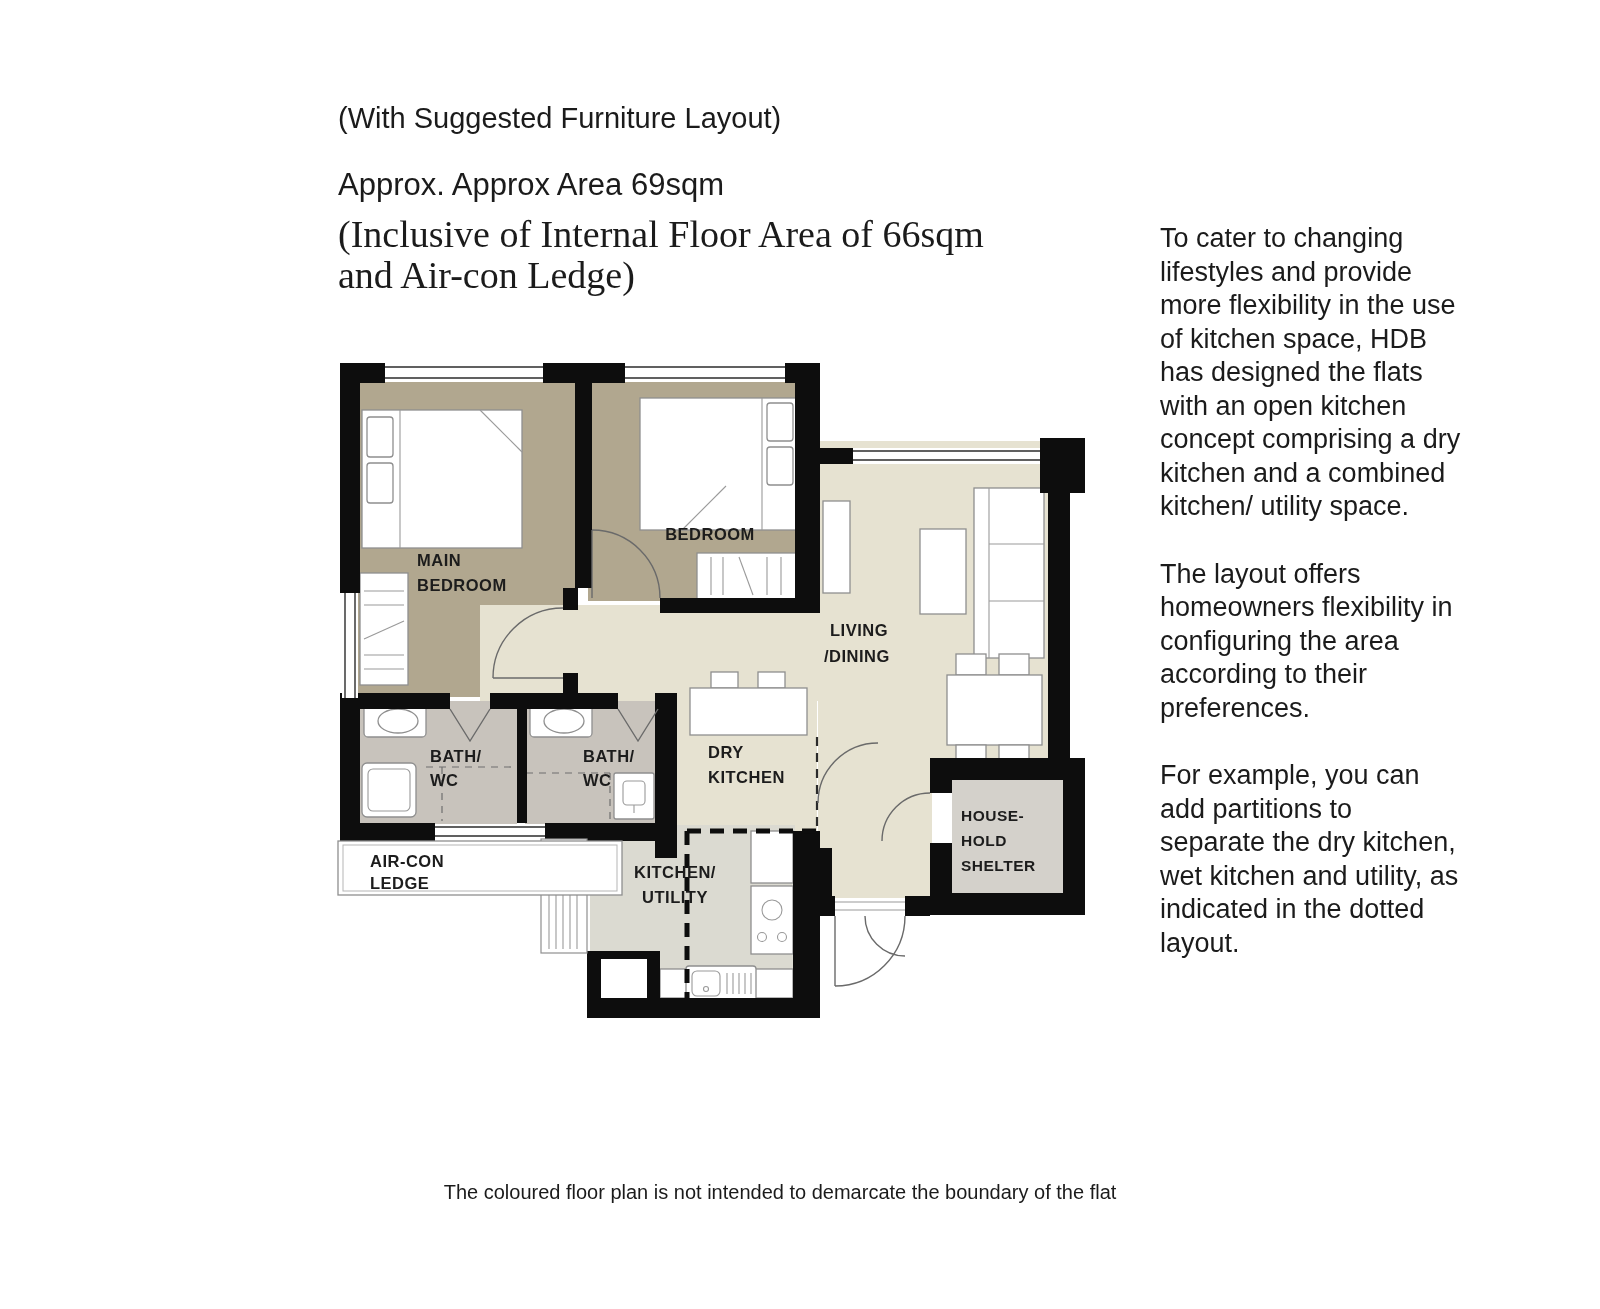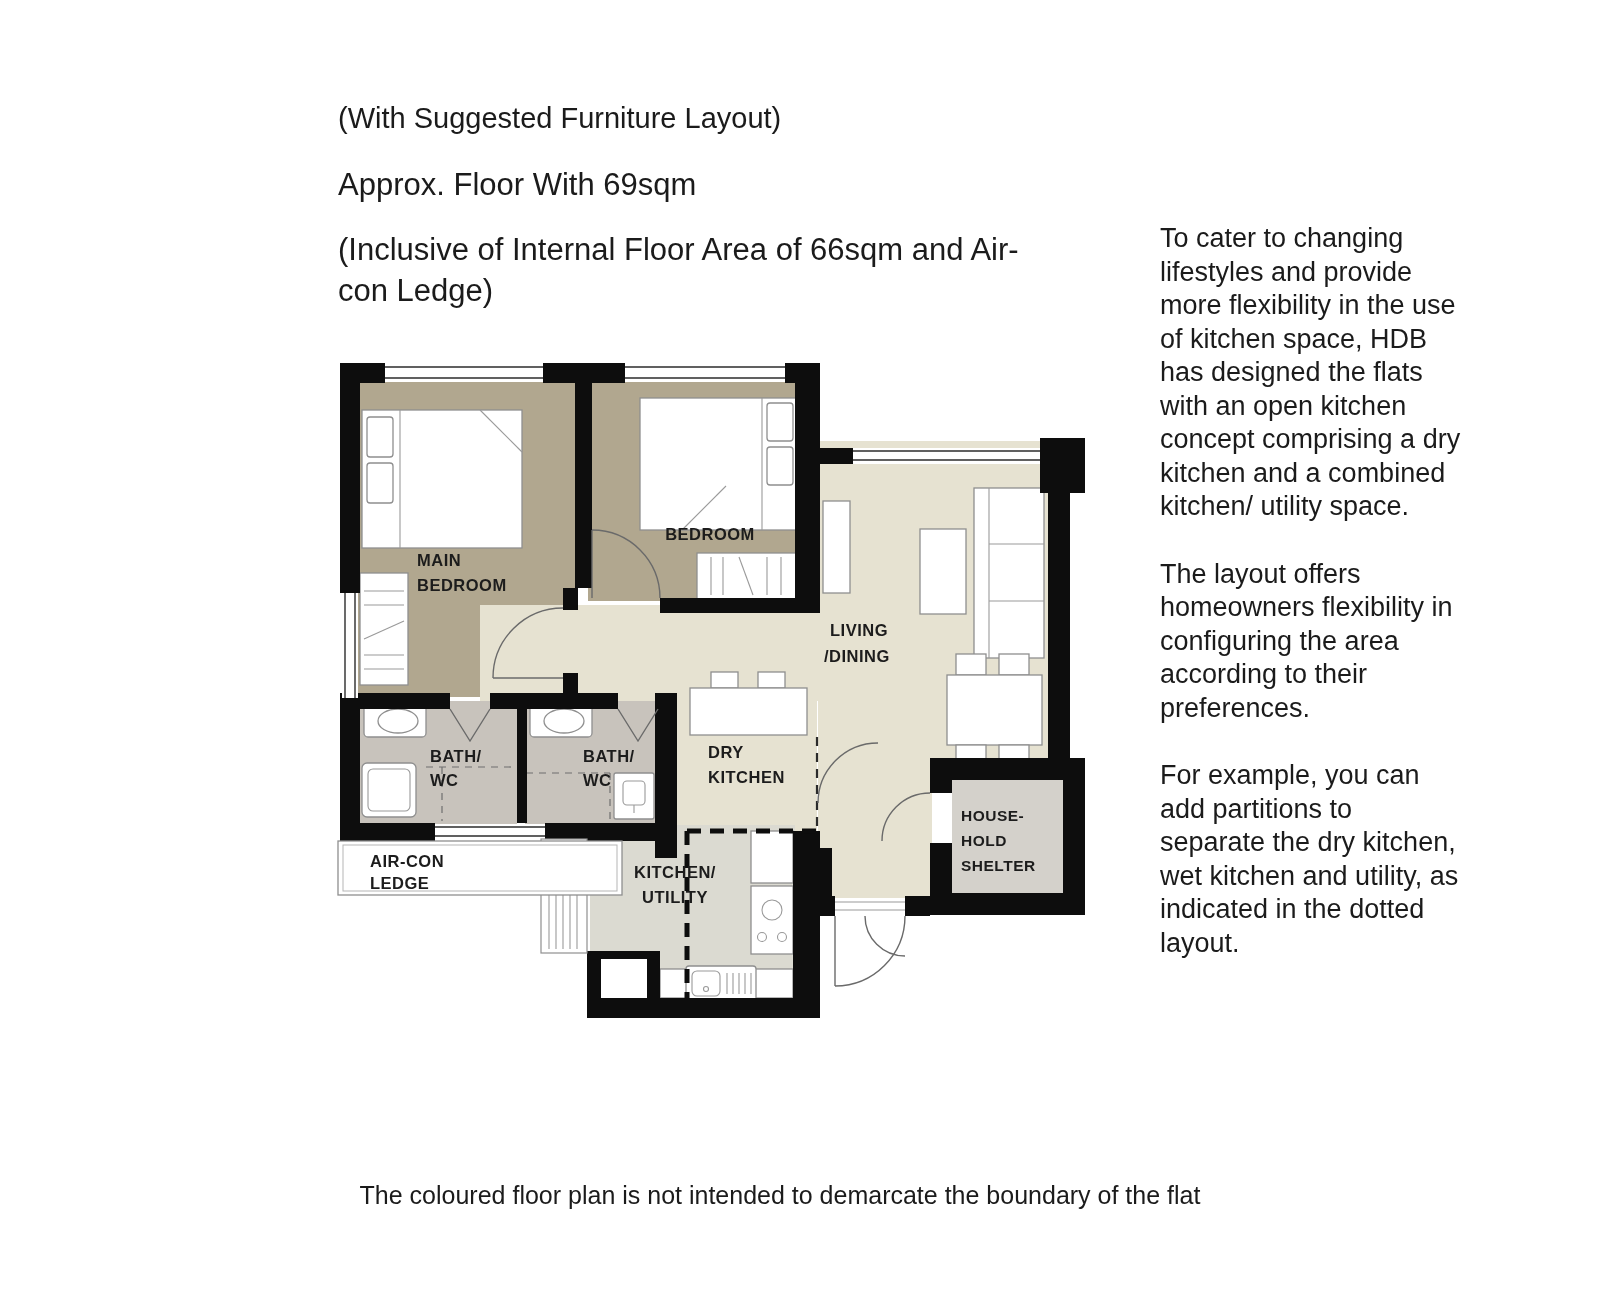--- a/index.html
+++ b/index.html
@@ -5,45 +5,45 @@
   html,body{margin:0;padding:0;}
   body{
     width:1600px;height:1309px;position:relative;background:#ffffff;
     font-family:"Liberation Sans", sans-serif;color:#1b1b1b;
     overflow:hidden;
   }
   .header{position:absolute;left:338px;top:98px;width:700px;}
   .header h1{margin:0;font-size:37px;font-weight:bold;letter-spacing:0.5px;}
   .header .subtitle{font-size:29px;margin-top:4px;}
   .header .area{font-size:31px;margin-top:32px;}
-  .header .inclusive{font-size:31px;margin-top:26px;width:690px;line-height:41px;}
+  .header .inclusive{font-size:38px;margin-top:11px;width:690px;line-height:41px;font-family:Liberation Serif, serif;}
   .sidebar{position:absolute;left:1160px;top:205px;width:304px;}
   .sidebar p{margin:17px 0 34px 0;font-size:27px;line-height:33.5px;}
   .plan-wrap{position:absolute;left:330px;top:353px;width:765px;height:700px;}
-  .footer{position:absolute;left:0;top:1181px;width:1560px;text-align:center;font-size:25px;}
+  .footer{position:absolute;left:0;top:1181px;width:1560px;text-align:center;font-size:20px;}
   
   .wall{fill:#0d0d0d;}
   .furn{fill:#ffffff;stroke:#8f8f8f;stroke-width:1.3;}
   .furn-line{stroke:#9a9a9a;stroke-width:1.1;fill:none;}
   .win{fill:#ffffff;}
   .win-line{stroke:#2b2b2b;stroke-width:1.4;}
   .door{stroke:#6a6a6a;stroke-width:1.4;fill:none;}
   .dash-thick{stroke:#0d0d0d;stroke-width:5;fill:none;stroke-dasharray:14 9;}
   .dash-thin{stroke:#2b2b2b;stroke-width:2.2;fill:none;stroke-dasharray:9 7;}
   .dash-room{stroke:#6f6f6f;stroke-width:1.2;fill:none;stroke-dasharray:7 6;}
   .lbl{font-family:"Liberation Sans",sans-serif;font-weight:bold;font-size:16.5px;fill:#1c1c1c;letter-spacing:0.5px;}
   .lbl-sm{font-size:15.5px;}
   .thresh{stroke:#9a9a9a;stroke-width:1.2;}
 </style>
 </head>
 <body>
 
 <div class="header">
   <div class="subtitle">(With Suggested Furniture Layout)</div>
-  <div class="area">Approx. Floor With 69sqm</div>
+  <div class="area">Approx. Approx Area 69sqm</div>
   <div class="inclusive">(Inclusive of Internal Floor Area of 66sqm and Air-con Ledge)</div>
 </div>
 
 <div class="sidebar">
   <p>To cater to changing lifestyles and provide more flexibility in the use of kitchen space, HDB has designed the flats with an open kitchen concept comprising a dry kitchen and a combined kitchen/ utility space.</p>
   <p>The layout offers homeowners flexibility in configuring the area according to their preferences.</p>
   <p>For example, you can add partitions to separate the dry kitchen, wet kitchen and utility, as indicated in the dotted layout.</p>
 </div>
 
 <div class="plan-wrap">

